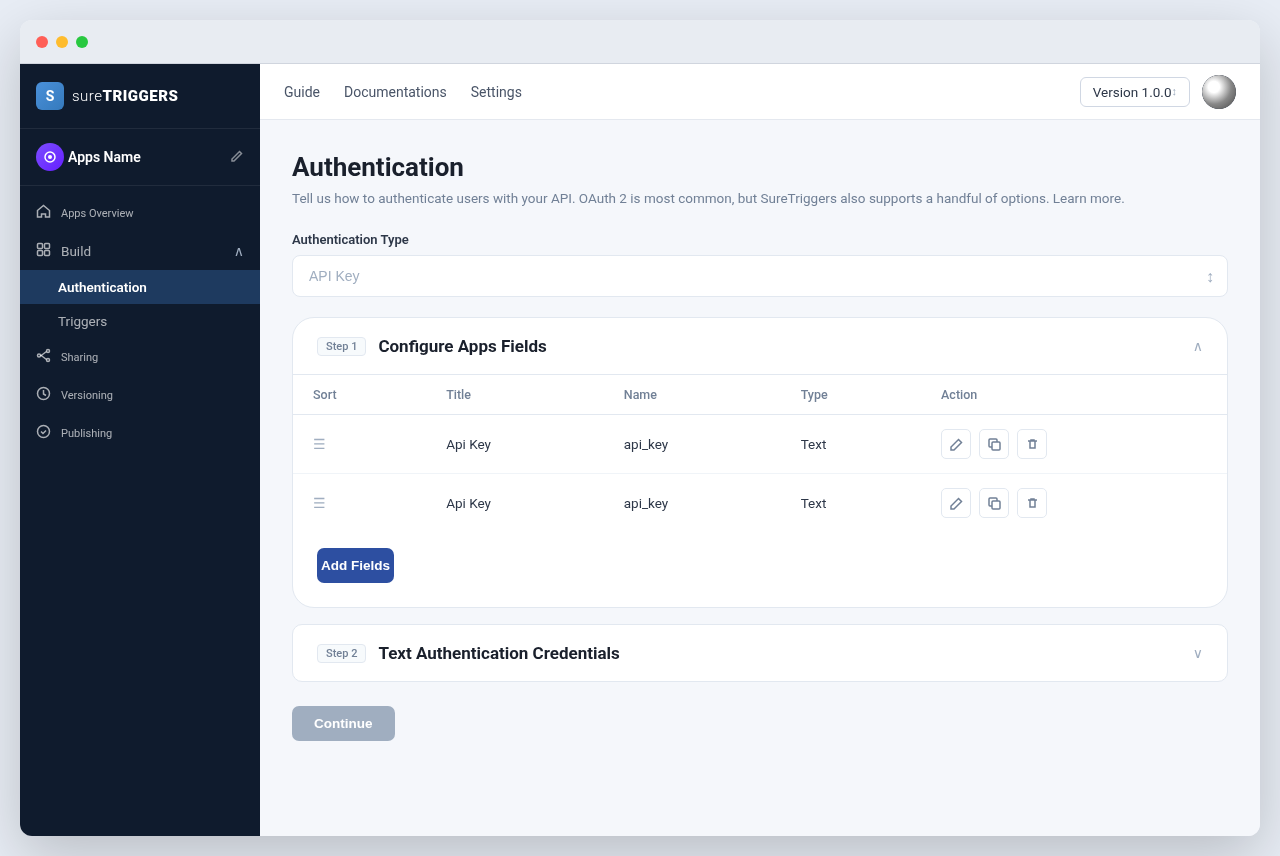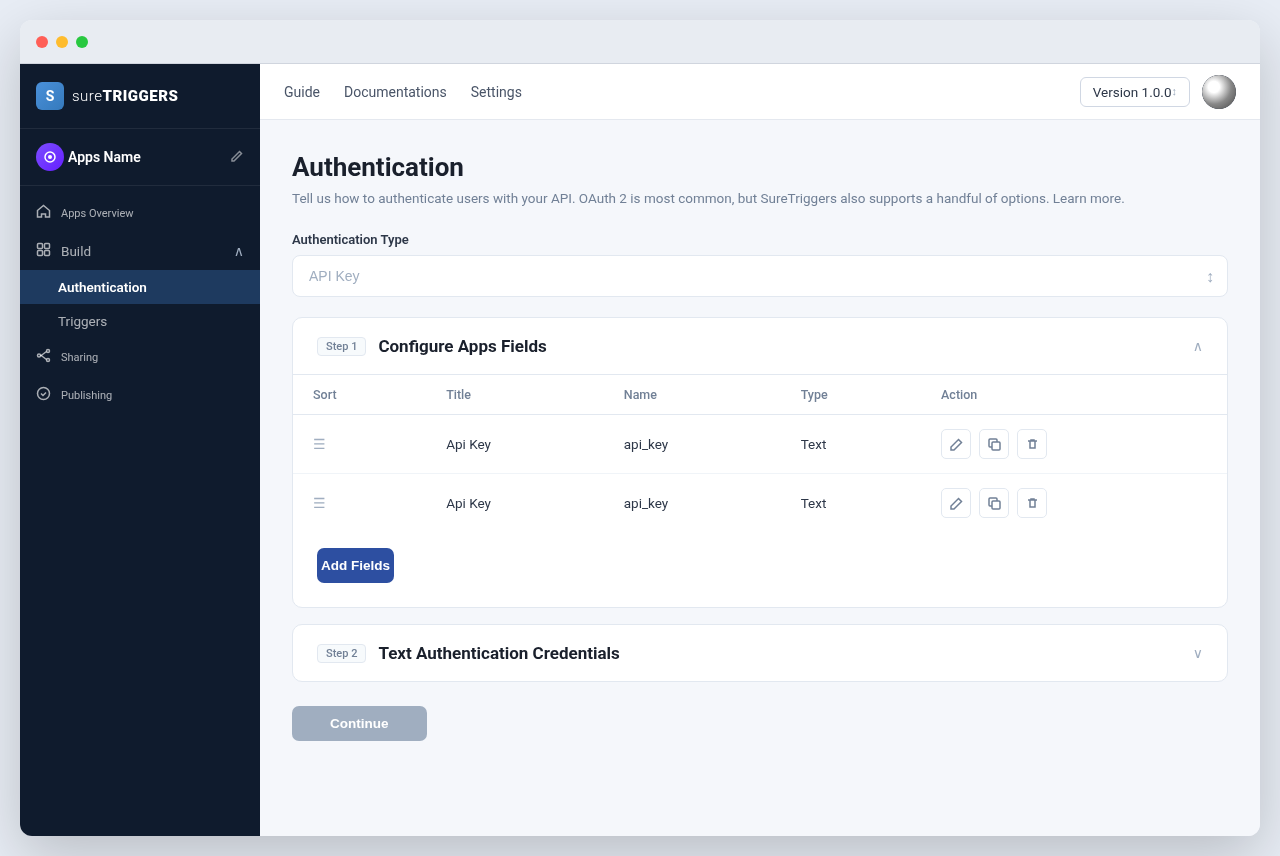--- a/index.html
+++ b/index.html
@@ -234,21 +234,21 @@
       position: absolute;
       right: 14px;
       top: 50%;
       transform: translateY(-50%);
       color: #a0aec0;
       pointer-events: none;
     }
     .step-card {
       background: white;
       border: 1px solid #e2e8f0;
-      border-radius: 10px;
+      border-radius: 22px;
       margin-bottom: 16px;
       overflow: hidden;
     }
     .step-header {
       display: flex;
       align-items: center;
       justify-content: space-between;
       padding: 18px 24px;
       cursor: pointer;
     }
@@ -333,21 +333,21 @@
       display: flex;
       align-items: center;
       justify-content: space-between;
       padding: 18px 24px;
       cursor: pointer;
     }
     .continue-btn {
       background: #a0aec0;
       color: white;
       border: none;
-      padding: 10px 38px;
+      padding: 10px 22px;
       border-radius: 7px;
       font-size: 13.5px;
       font-weight: 600;
       cursor: pointer;
     }
     .chevron-icon { font-size: 14px; color: #a0aec0; }
     .nav-icon { font-size: 14px; }
   </style>
 </head>
 <body>
@@ -425,20 +425,29 @@
               <circle cx="12" cy="3" r="1.5"></circle>
               <circle cx="3" cy="7.5" r="1.5"></circle>
               <circle cx="12" cy="12" r="1.5"></circle>
               <line x1="4.5" y1="8" x2="10.5" y2="3.5"></line>
               <line x1="4.5" y1="7" x2="10.5" y2="11.5"></line>
             </svg>
           </span>
           <span>Sharing</span>
         </div>
 
+        <div class="nav-item">
+          <span class="nav-icon">
+            <svg width="15" height="15" viewBox="0 0 15 15" fill="none" stroke="currentColor" stroke-width="1.5">
+              <circle cx="7.5" cy="7.5" r="6"></circle>
+              <path d="M7.5 4v4l2.5 1.5"></path>
+            </svg>
+          </span>
+          <span>Versioning</span>
+        </div>
 
         <div class="nav-item">
           <span class="nav-icon">
             <svg width="15" height="15" viewBox="0 0 15 15" fill="none" stroke="currentColor" stroke-width="1.5">
               <circle cx="7.5" cy="7.5" r="6"></circle>
               <path d="M5 7.5l2 2 3-3"></path>
             </svg>
           </span>
           <span>Publishing</span>
         </div>

